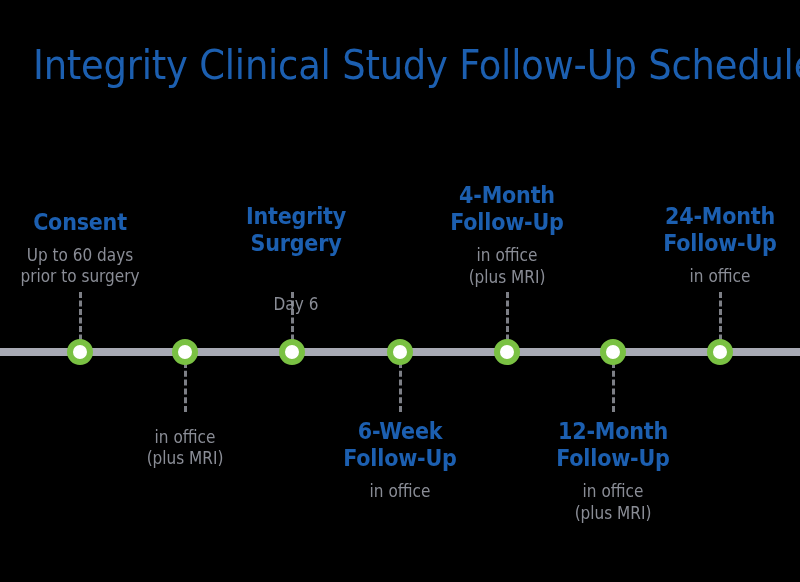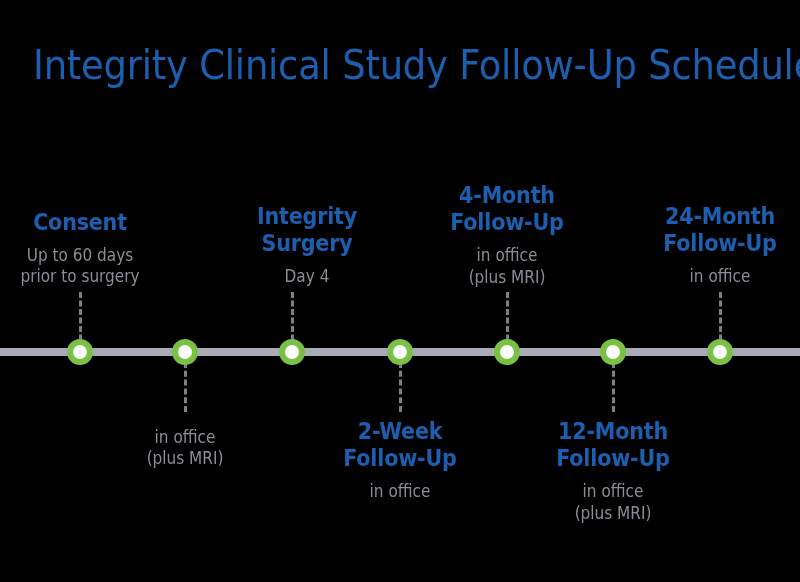--- a/index.html
+++ b/index.html
@@ -125,27 +125,27 @@
   <div id="labels-layer">
       <div class="label-group above" style="left: 80px; top: 209px;">
         <div class="label-heading">Consent</div>
         <div class="label-sub">Up to 60 days
 prior to surgery</div>
       </div>
       <div class="label-group below" style="left: 185px; top: 418px;">
         <div class="label-sub">in office
 (plus MRI)</div>
       </div>
-      <div class="label-group above" style="left: 307px; top: 203px;">
+      <div class="label-group above" style="left: 296px; top: 203px; gap: 28px;">
         <div class="label-heading">Integrity
 Surgery</div>
-        <div class="label-sub">Day 4</div>
+        <div class="label-sub">Day 6</div>
       </div>
       <div class="label-group below" style="left: 400px; top: 418px;">
-        <div class="label-heading">2-Week
+        <div class="label-heading">6-Week
 Follow-Up</div>
         <div class="label-sub">in office</div>
       </div>
       <div class="label-group above" style="left: 507px; top: 182px;">
         <div class="label-heading">4-Month
 Follow-Up</div>
         <div class="label-sub">in office
 (plus MRI)</div>
       </div>
       <div class="label-group below" style="left: 613px; top: 418px; text-decoration: underline;">

